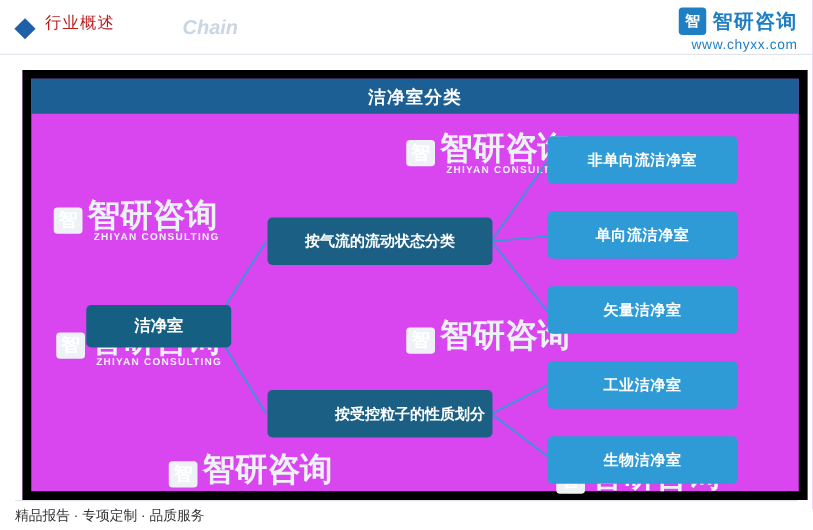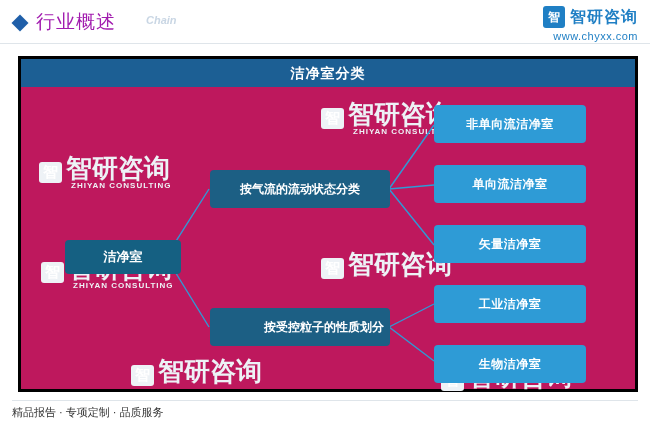--- a/index.html
+++ b/index.html
@@ -31,30 +31,30 @@
   .diamond {
     position: absolute;
     left: 14px; top: 17px;
     width: 12px; height: 12px;
     background: #1f5fa9;
     transform: rotate(45deg);
   }
   .header-title {
     position: absolute;
     left: 36px; top: 9px;
-    font-size: 19px;
-    color: #a21caf;
+    font-size: 13px;
+    color: #b91c1c;
     letter-spacing: 1px;
     font-weight: normal;
     text-align: right;
   }
   .header-sub {
     position: absolute;
     left: 146px; top: 14px;
-    font-size: 11px;
+    font-size: 16px;
     font-weight: bold;
     color: #c9d6e4;
     font-style: italic;
   }
   .header-rule {
     position: absolute;
     left: 0; top: 43px;
     width: 650px;
     height: 1px;
     background: #dfe5ea;
@@ -92,22 +92,22 @@
     color: #1f7fc4;
     letter-spacing: 0.5px;
   }
 
   
   .panel {
     position: absolute;
     left: 18px; top: 56px;
     width: 614px;
     height: 330px;
-    background: #be185d;
-    border: 3px solid #000000;
+    background: #d946ef;
+    border: 7px solid #000000;
   }
   .panel-title {
     position: absolute;
     left: 0; top: 0;
     width: 614px;
     height: 28px;
     line-height: 28px;
     text-align: center;
     background: #1c5f94;
     color: #ffffff;

